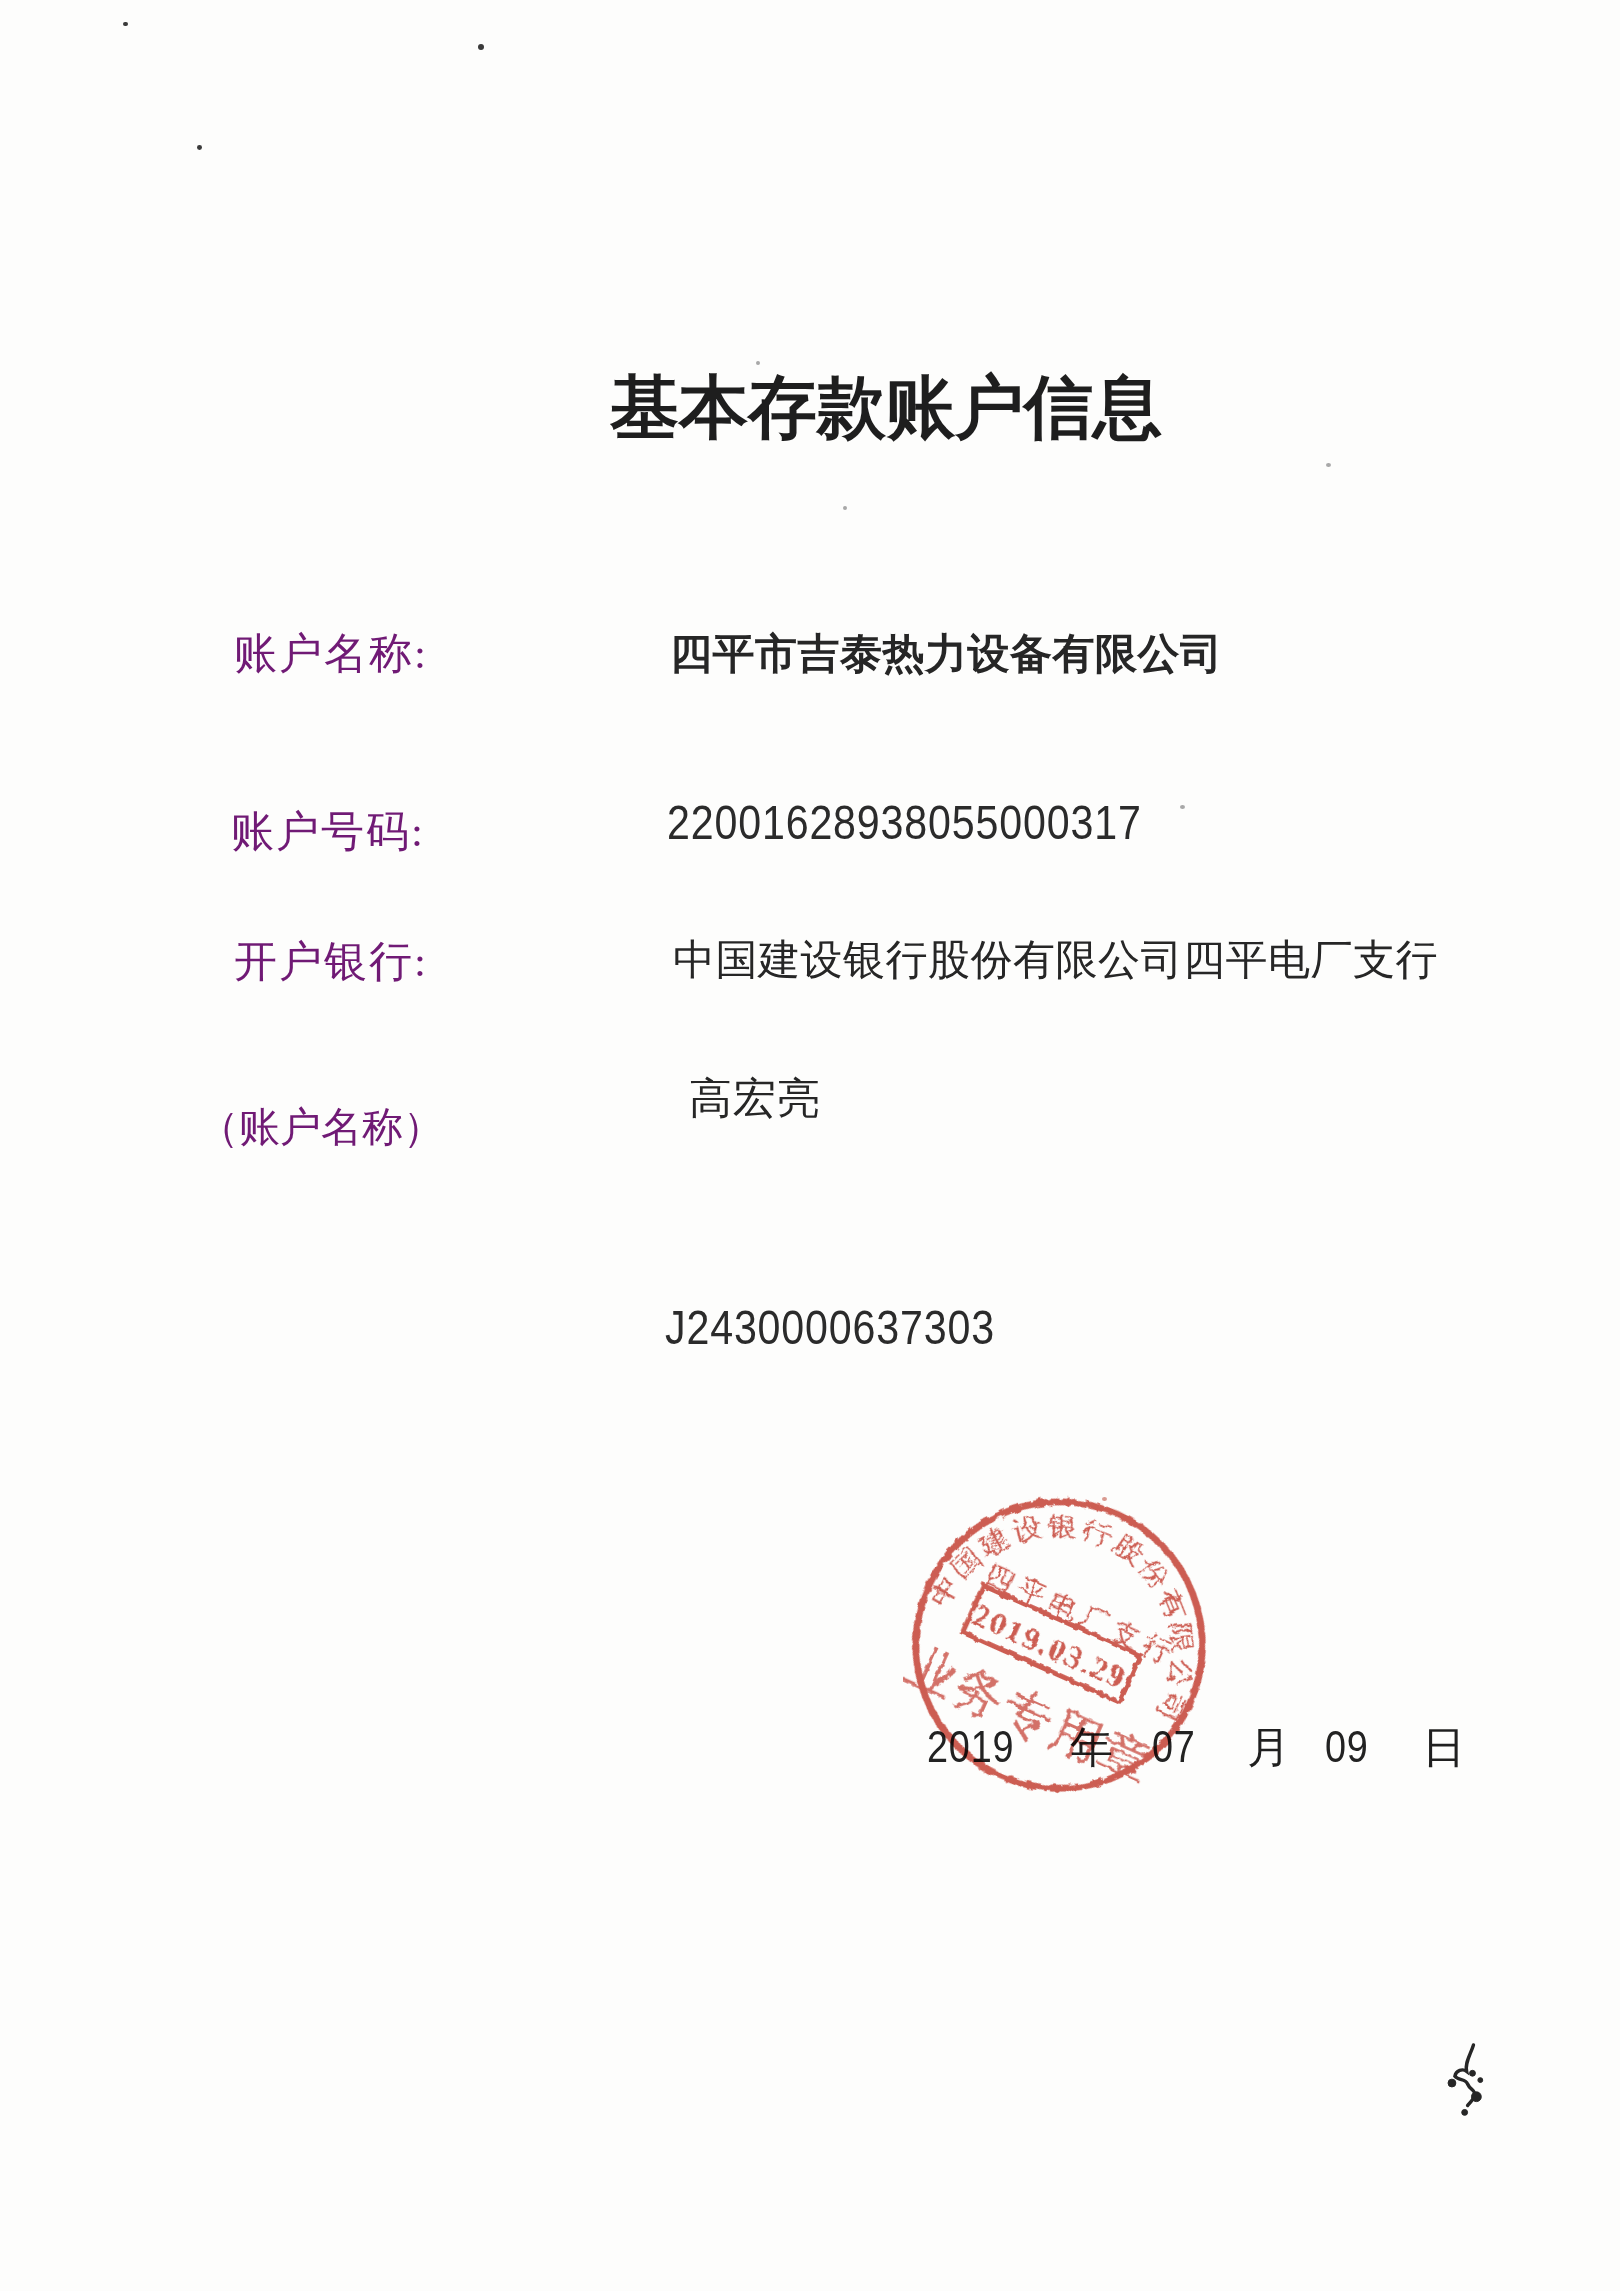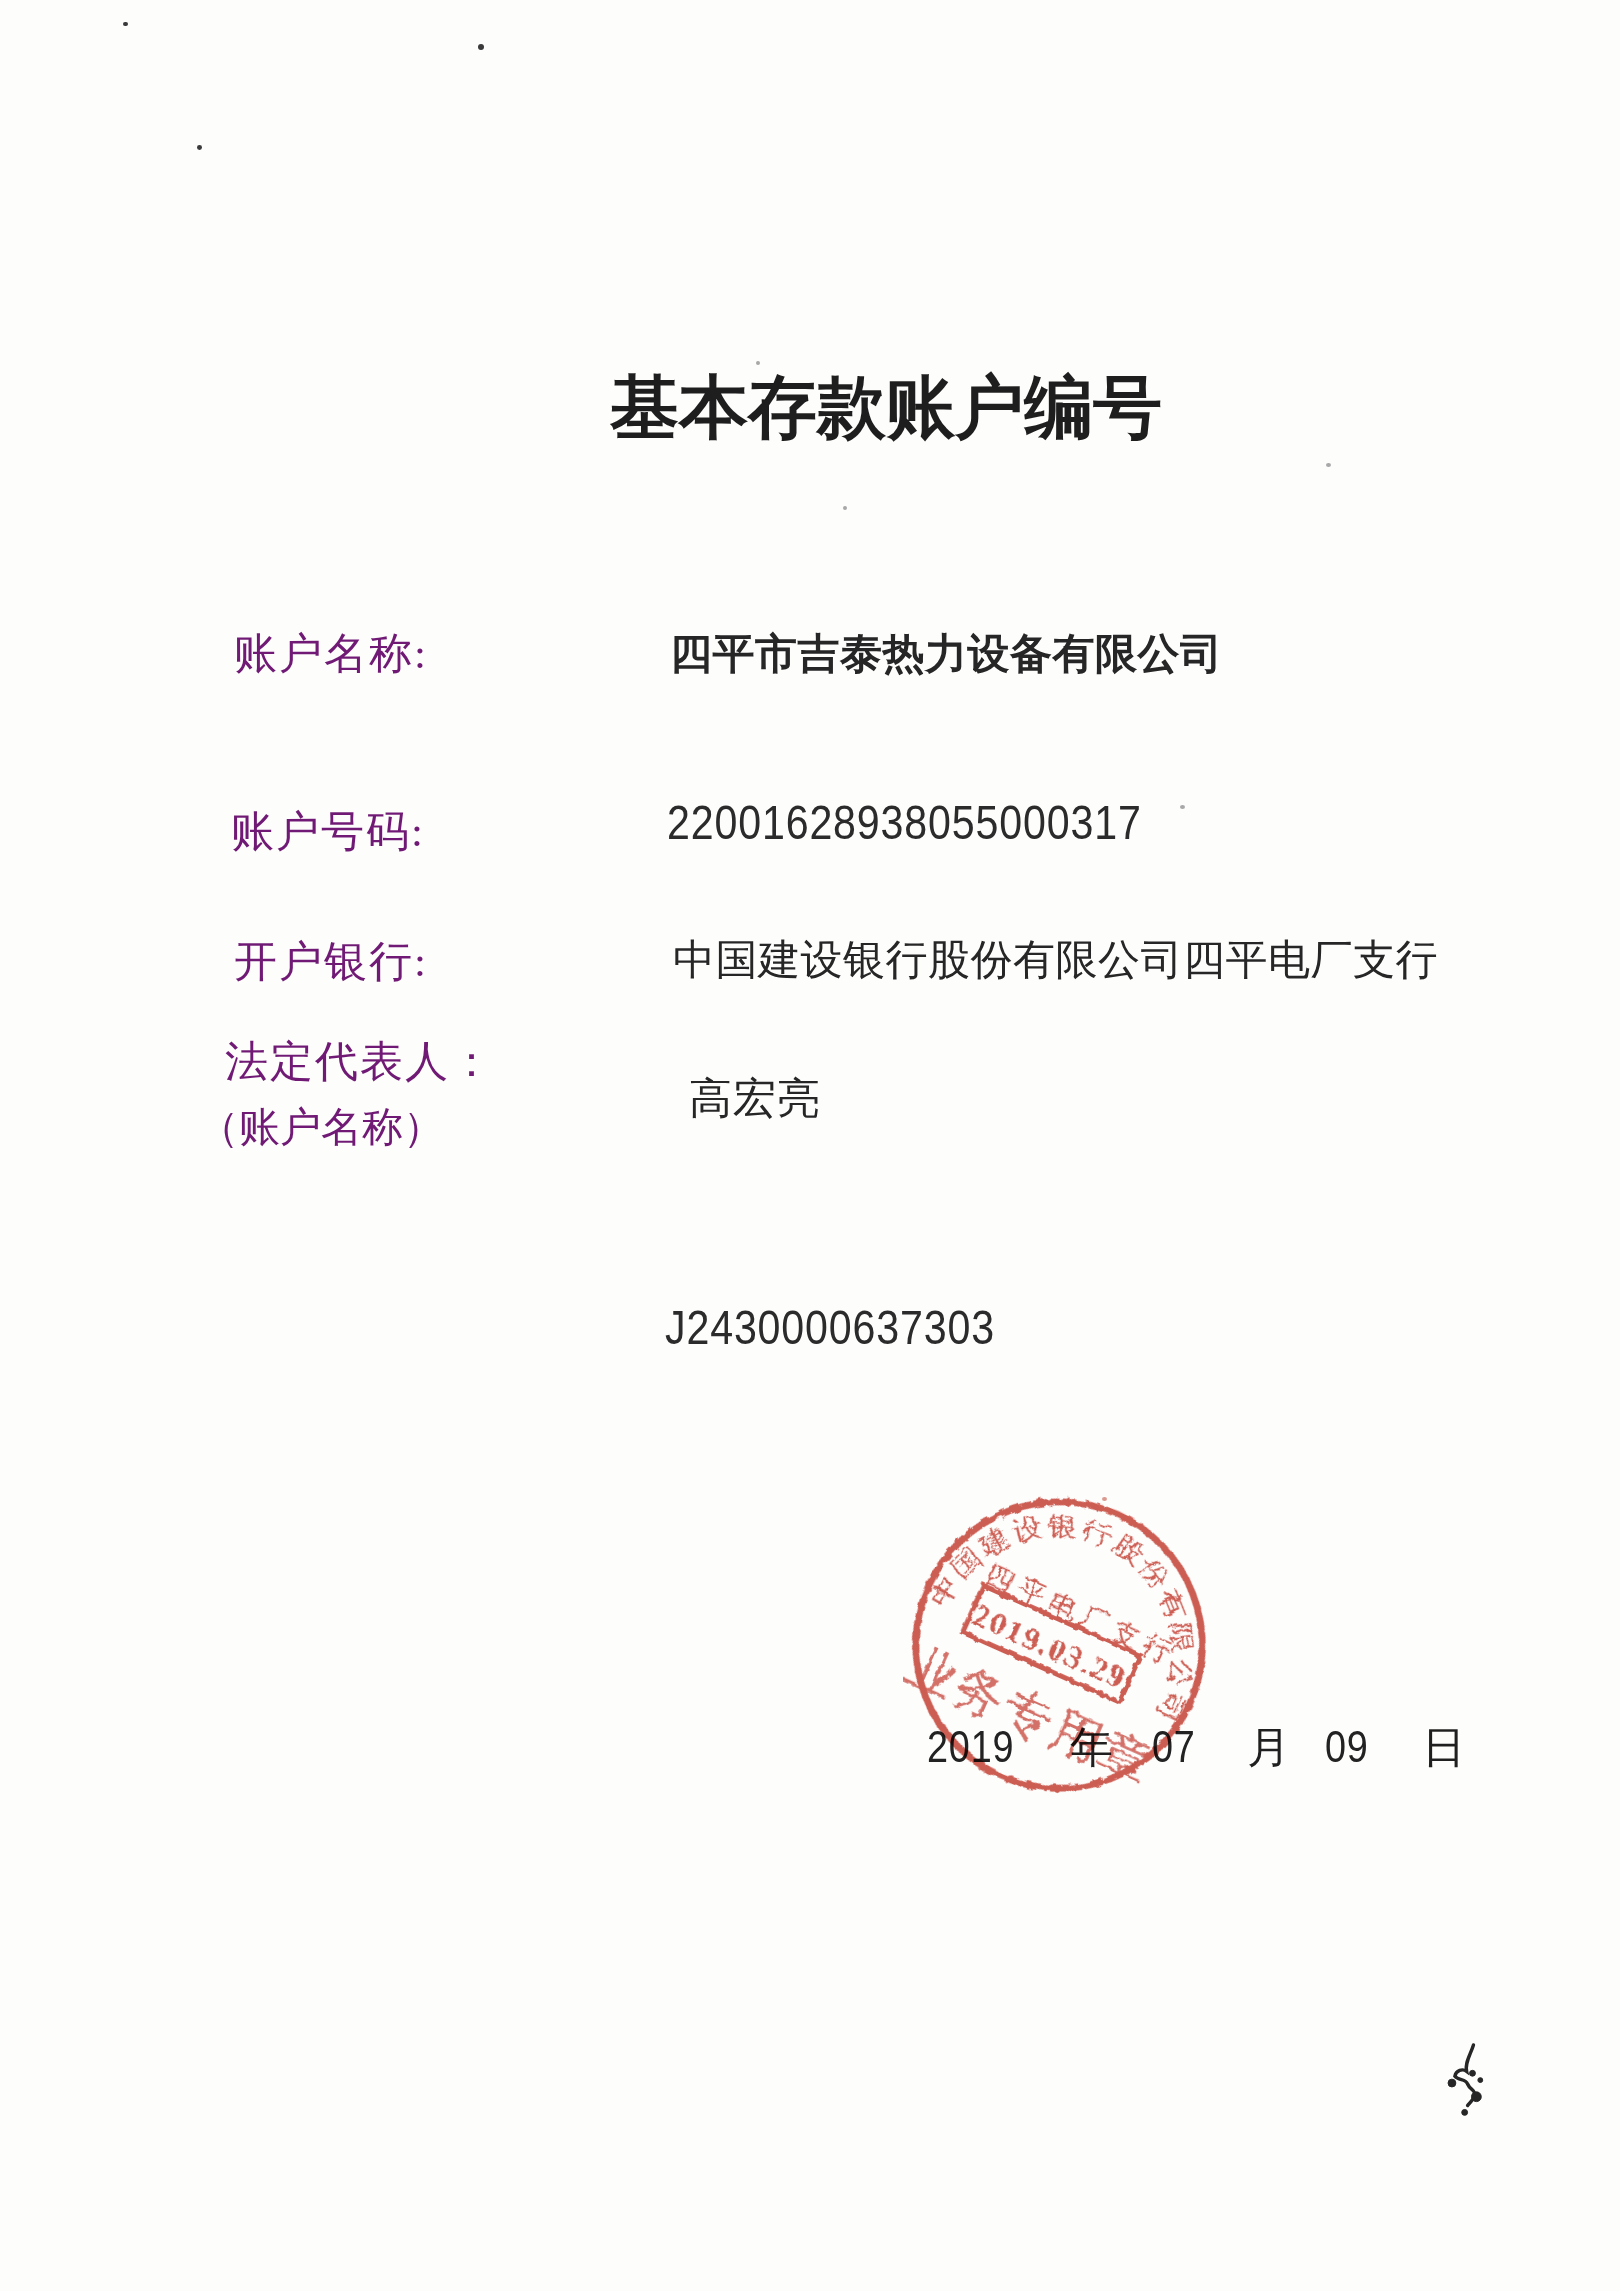--- a/index.html
+++ b/index.html
@@ -82,34 +82,33 @@
 
   <div class="speck" style="left:123px; top:21.6px; width:4.9px; height:4.9px;"></div>
   <div class="speck" style="left:478px; top:44px; width:5.9px; height:5.9px;"></div>
   <div class="speck" style="left:197px; top:145px; width:4.9px; height:4.9px;"></div>
   <div class="speck faint" style="left:756px; top:361px; width:3.9px; height:3.9px;"></div>
   <div class="speck faint" style="left:1326px; top:463px; width:4.9px; height:3.9px;"></div>
   <div class="speck faint" style="left:843px; top:506px; width:3.9px; height:3.9px;"></div>
   <div class="speck faint" style="left:1180px; top:805px; width:4.9px; height:3.9px;"></div>
   <div class="speck reddish" style="left:1102px; top:1497px; width:4.9px; height:3.9px;"></div>
 
-  <div class="abs doc-title" style="left:610px; top:362px;">基本存款账户编号</div>
+  <div class="abs doc-title" style="left:610px; top:362px;">基本存款账户信息</div>
 
   <div class="abs field-label" style="left:234px; top:625px;">账户名称:</div>
   <div class="abs field-value-cn" style="left:670px; top:626px;font-weight:bold;">四平市吉泰热力设备有限公司</div>
 
   <div class="abs field-label" style="left:231px; top:803px;">账户号码:</div>
   <div class="abs" style="left:667px; top:794px;">
     <span class="digits">22001628938055000317</span>
   </div>
 
   <div class="abs field-label" style="left:234px; top:933px;">开户银行:</div>
   <div class="abs field-value-cn" style="left:673px; top:932px;">中国建设银行股份有限公司四平电厂支行</div>
 
-  <div class="abs field-label" style="left:225px; top:1033px;">法定代表人：</div>
   <div class="abs field-label" style="left:198px; top:1100px; letter-spacing:0px; font-size:41px;">（账户名称）</div>
   <div class="abs field-value-cn" style="left:665px; top:1070px; font-size:43px; letter-spacing:1px;margin-left:24px;">高宏亮</div>
 
   <div class="abs" style="left:665px; top:1251px;margin-top:48px;">
     <span class="digits">J2430000637303</span>
   </div>
 
   <div class="abs date-row" style="left:927px; top:1719px;">
     <span class="digits-sm">2019</span>
     <span class="date-unit" style="margin-left:39px;">年</span>

